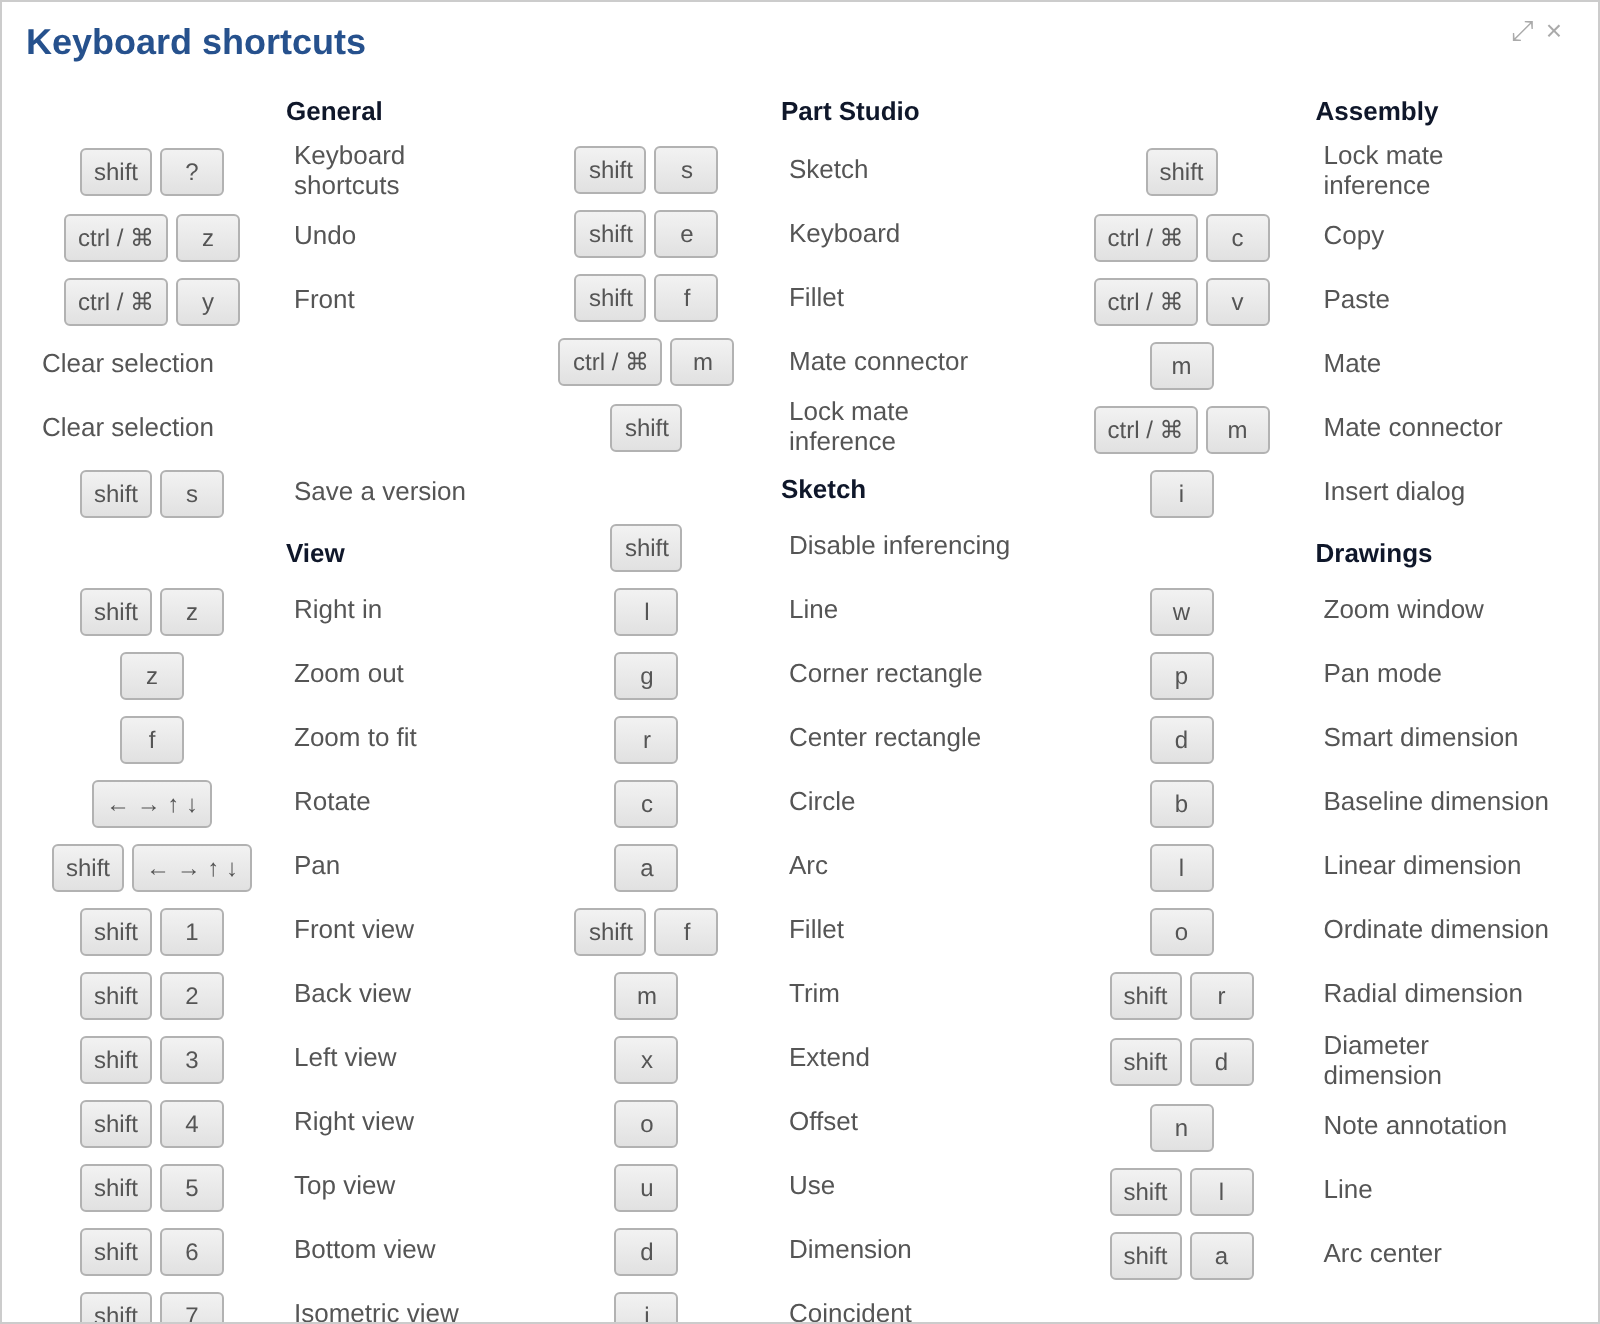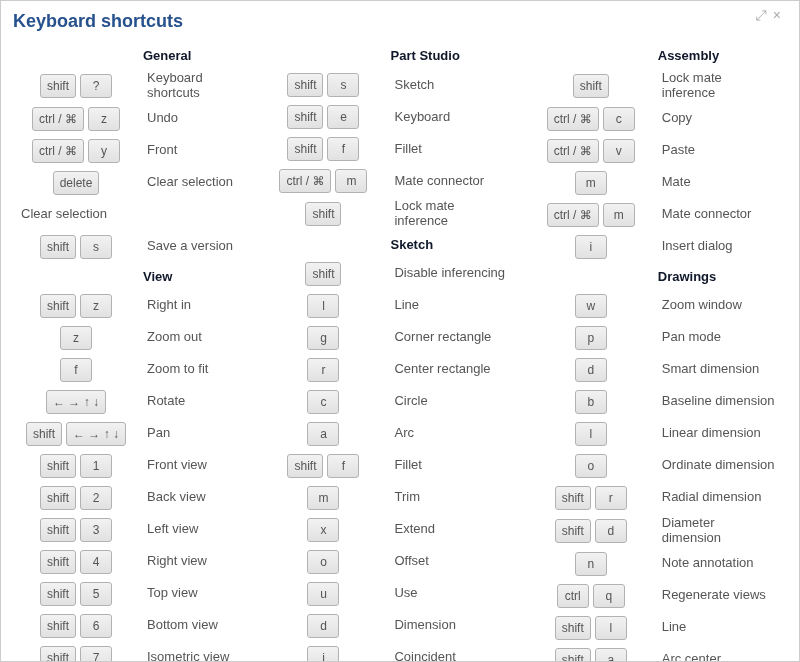--- a/index.html
+++ b/index.html
@@ -124,23 +124,20 @@
             <div class="desc">Undo</div>
           </div>
           <div class="row">
             <div class="keys">
               <span class="key">ctrl / ⌘</span>
               <span class="key">y</span>
             </div>
             <div class="desc">Front</div>
           </div>
           <div class="row">
-            <div class="keys">
-              <span class="key">delete</span>
-            </div>
             <div class="desc">Clear selection</div>
           </div>
           <div class="row">
             <div class="desc">Clear selection</div>
           </div>
           <div class="row">
             <div class="keys">
               <span class="key">shift</span>
               <span class="key">s</span>
             </div>
@@ -436,27 +433,20 @@
               <span class="key">shift</span>
               <span class="key">d</span>
             </div>
             <div class="desc">Diameter dimension</div>
           </div>
           <div class="row">
             <div class="keys">
               <span class="key">n</span>
             </div>
             <div class="desc">Note annotation</div>
-          </div>
-          <div class="row">
-            <div class="keys">
-              <span class="key">ctrl</span>
-              <span class="key">q</span>
-            </div>
-            <div class="desc">Regenerate views</div>
           </div>
           <div class="row">
             <div class="keys">
               <span class="key">shift</span>
               <span class="key">l</span>
             </div>
             <div class="desc">Line</div>
           </div>
           <div class="row">
             <div class="keys">

